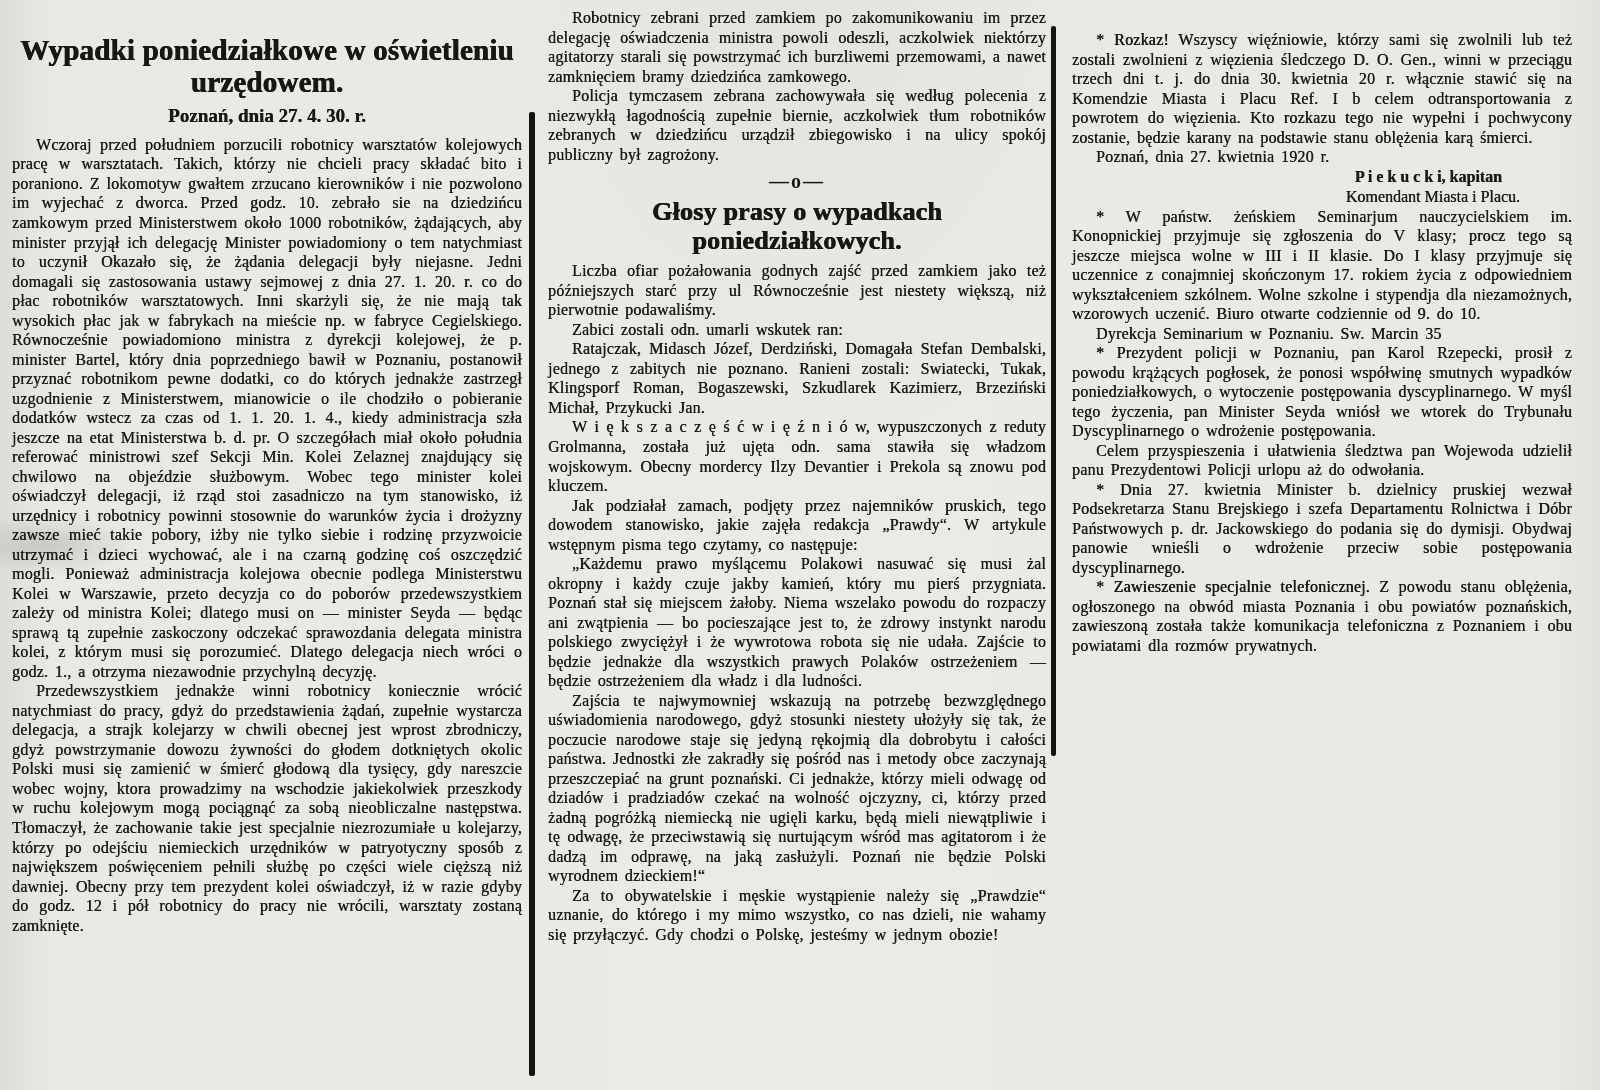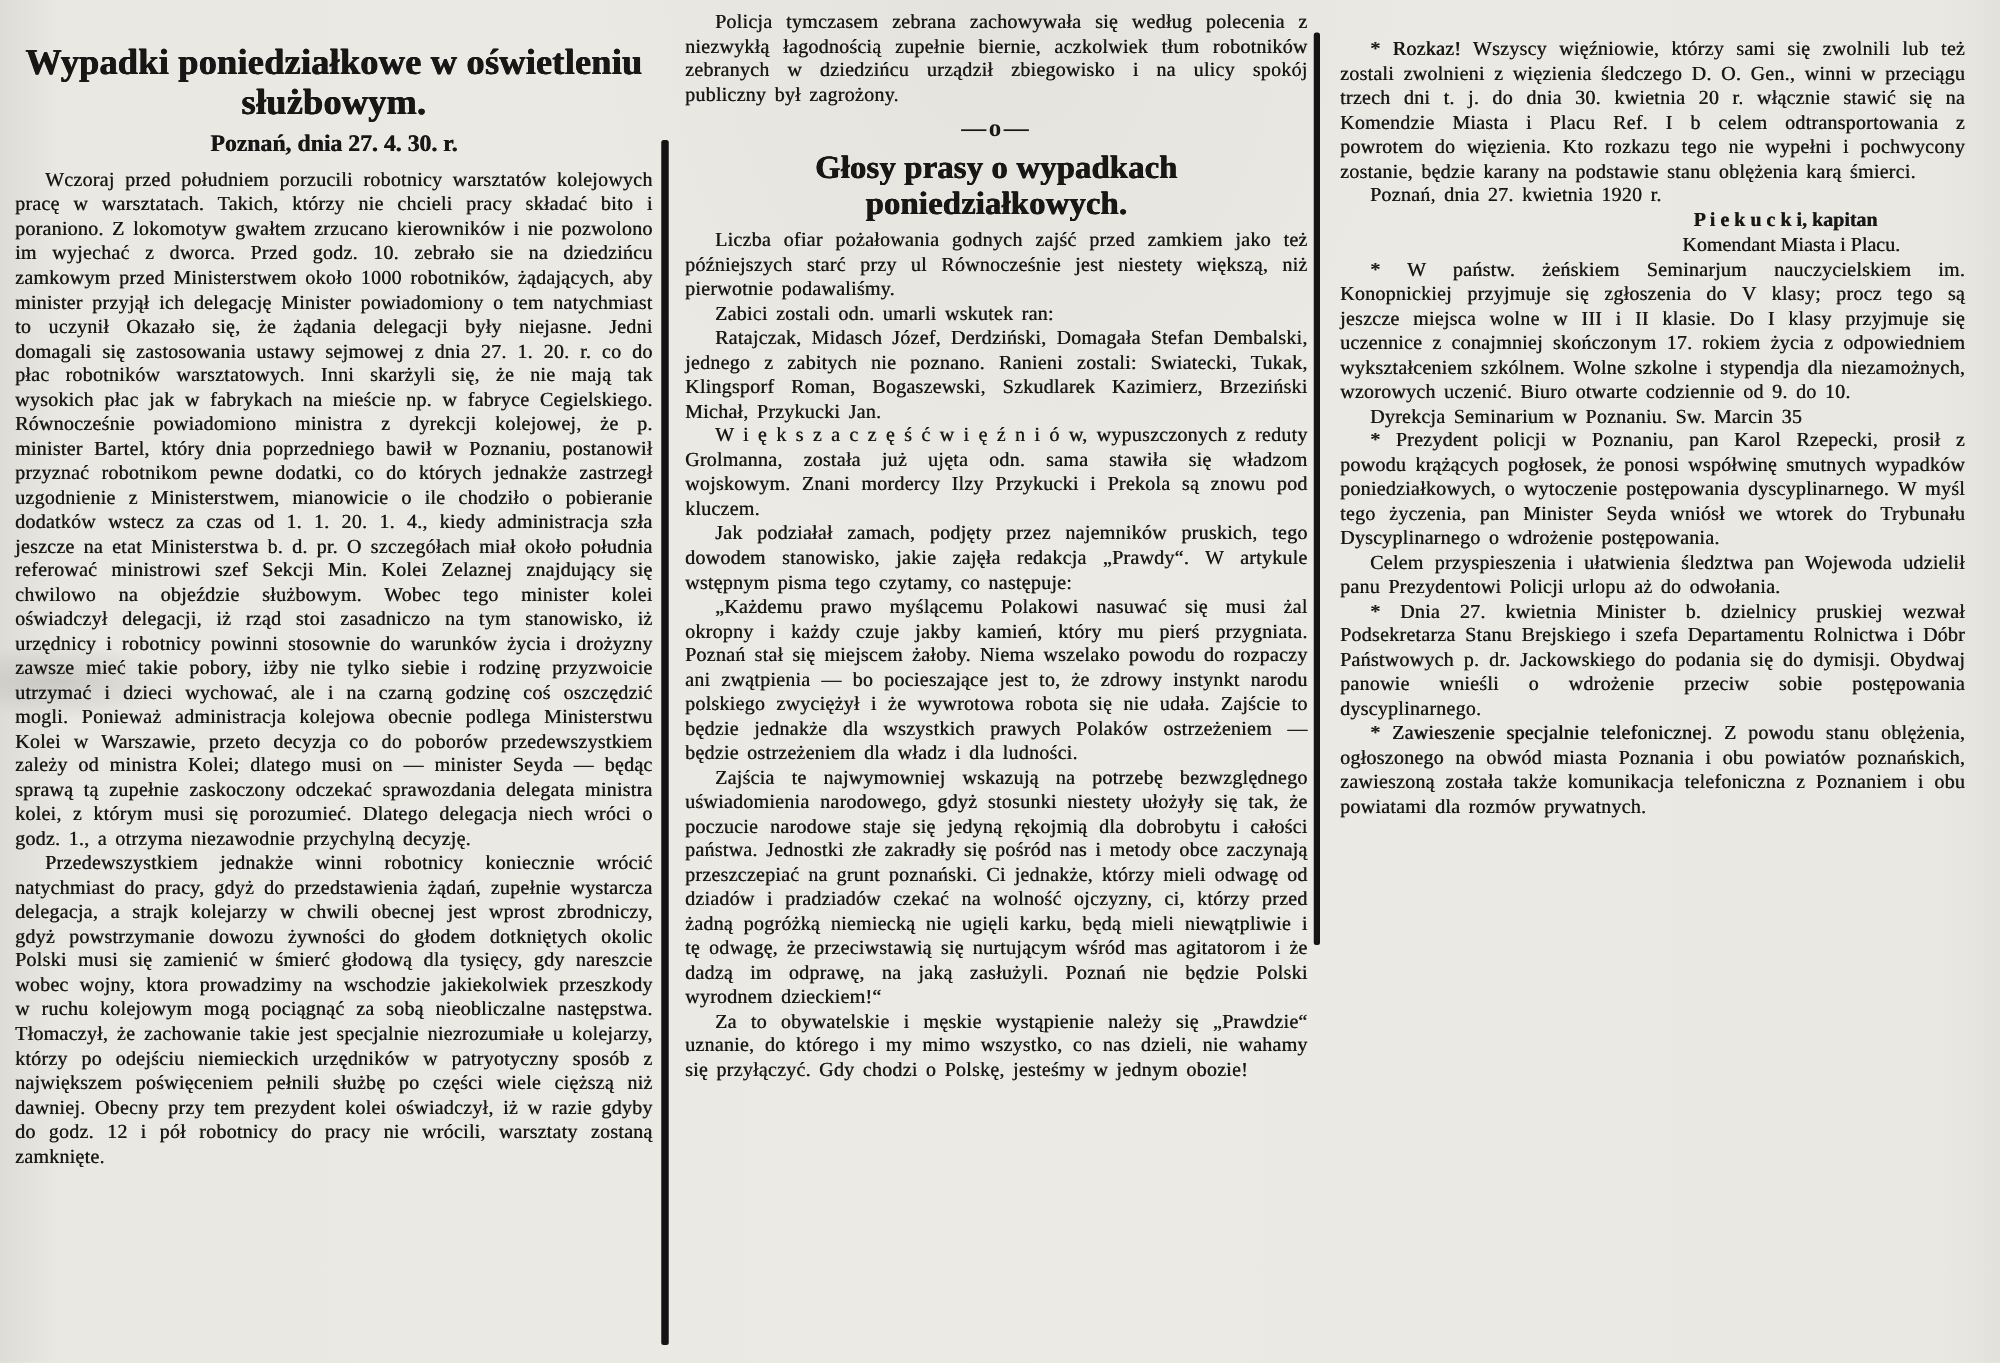--- a/index.html
+++ b/index.html
@@ -51,34 +51,35 @@
   .lead{font-weight:normal;text-shadow:0.5px 0 0 #181716;}
   .lead::after{content:" ";}
 </style>
 </head>
 <body>
 
 <div class="vline" id="vline1"></div>
 <div class="vline" id="vline2"></div>
 
 <div class="col" id="col1">
-  <h1 class="headline">Wypadki poniedziałkowe w oświetleniu służbowym.</h1>
+  <h1 class="headline">Wypadki poniedziałkowe w oświetleniu urzędowem.</h1>
   <div class="dateline">Poznań, dnia 27. 4. 30. r.</div>
   <p class="body">Wczoraj przed południem porzucili robotnicy warsztatów kolejowych pracę w warsztatach. Takich, którzy nie chcieli pracy składać bito i poraniono. Z lokomotyw gwałtem zrzucano kierowników i nie pozwolono im wyjechać z dworca. Przed godz. 10. zebrało sie na dziedzińcu zamkowym przed Ministerstwem około 1000 robotników, żądających, aby minister przyjął ich delegację Minister powiadomiony o tem natychmiast to uczynił Okazało się, że żądania delegacji były niejasne. Jedni domagali się zastosowania ustawy sejmowej z dnia 27. 1. 20. r. co do płac robotników warsztatowych. Inni skarżyli się, że nie mają tak wysokich płac jak w fabrykach na mieście np. w fabryce Cegielskiego. Równocześnie powiadomiono ministra z dyrekcji kolejowej, że p. minister Bartel, który dnia poprzedniego bawił w Poznaniu, postanowił przyznać robotnikom pewne dodatki, co do których jednakże zastrzegł uzgodnienie z Ministerstwem, mianowicie o ile chodziło o pobieranie dodatków wstecz za czas od 1. 1. 20. 1. 4., kiedy administracja szła jeszcze na etat Ministerstwa b. d. pr. O szczegółach miał około południa referować ministrowi szef Sekcji Min. Kolei Zelaznej znajdujący się chwilowo na objeździe służbowym. Wobec tego minister kolei oświadczył delegacji, iż rząd stoi zasadniczo na tym stanowisko, iż urzędnicy i robotnicy powinni stosownie do warunków życia i drożyzny zawsze mieć takie pobory, iżby nie tylko siebie i rodzinę przyzwoicie utrzymać i dzieci wychować, ale i na czarną godzinę coś oszczędzić mogli. Ponieważ administracja kolejowa obecnie podlega Ministerstwu Kolei w Warszawie, przeto decyzja co do poborów przedewszystkiem zależy od ministra Kolei; dlatego musi on — minister Seyda — będąc sprawą tą zupełnie zaskoczony odczekać sprawozdania delegata ministra kolei, z którym musi się porozumieć. Dlatego delegacja niech wróci o godz. 1., a otrzyma niezawodnie przychylną decyzję.</p>
   <p class="body">Przedewszystkiem jednakże winni robotnicy koniecznie wrócić natychmiast do pracy, gdyż do przedstawienia żądań, zupełnie wystarcza delegacja, a strajk kolejarzy w chwili obecnej jest wprost zbrodniczy, gdyż powstrzymanie dowozu żywności do głodem dotkniętych okolic Polski musi się zamienić w śmierć głodową dla tysięcy, gdy nareszcie wobec wojny, ktora prowadzimy na wschodzie jakiekolwiek przeszkody w ruchu kolejowym mogą pociągnąć za sobą nieobliczalne następstwa. Tłomaczył, że zachowanie takie jest specjalnie niezrozumiałe u kolejarzy, którzy po odejściu niemieckich urzędników w patryotyczny sposób z największem poświęceniem pełnili służbę po części wiele cięższą niż dawniej. Obecny przy tem prezydent kolei oświadczył, iż w razie gdyby do godz. 12 i pół robotnicy do pracy nie wrócili, warsztaty zostaną zamknięte.</p>
 </div>
 
 <div class="col" id="col2">
+  <p class="body">Robotnicy zebrani przed zamkiem po zakomunikowaniu im przez delegację oświadczenia ministra powoli odeszli, aczkolwiek niektórzy agitatorzy starali się powstrzymać ich burzliwemi przemowami, a nawet zamknięciem bramy dziedzińca zamkowego.</p>
   <p class="body">Policja tymczasem zebrana zachowywała się według polecenia z niezwykłą łagodnością zupełnie biernie, aczkolwiek tłum robotników zebranych w dziedzińcu urządził zbiegowisko i na ulicy spokój publiczny był zagrożony.</p>
   <div class="divider">—o—</div>
   <h2 class="headline">Głosy prasy o wypadkach poniedziałkowych.</h2>
   <p class="body">Liczba ofiar pożałowania godnych zajść przed zamkiem jako też późniejszych starć przy ul Równocześnie jest niestety większą, niż pierwotnie podawaliśmy.</p>
   <p class="body">Zabici zostali odn. umarli wskutek ran:</p>
   <p class="body">Ratajczak, Midasch Józef, Derdziński, Domagała Stefan Dembalski, jednego z zabitych nie poznano. Ranieni zostali: Swiatecki, Tukak, Klingsporf Roman, Bogaszewski, Szkudlarek Kazimierz, Brzeziński Michał, Przykucki Jan.</p>
-  <p class="body">W i ę k s z a   c z ę ś ć   w i ę ź n i ó w, wypuszczonych z reduty Grolmanna, została już ujęta odn. sama stawiła się władzom wojskowym. Znani mordercy Ilzy Przykucki i Prekola są znowu pod kluczem.</p>
+  <p class="body">W i ę k s z a   c z ę ś ć   w i ę ź n i ó w, wypuszczonych z reduty Grolmanna, została już ujęta odn. sama stawiła się władzom wojskowym. Obecny mordercy Ilzy Devantier i Prekola są znowu pod kluczem.</p>
   <p class="body">Jak podziałał zamach, podjęty przez najemników pruskich, tego dowodem stanowisko, jakie zajęła redakcja „Prawdy“. W artykule wstępnym pisma tego czytamy, co następuje:</p>
   <p class="body">„Każdemu prawo myślącemu Polakowi nasuwać się musi żal okropny i każdy czuje jakby kamień, który mu pierś przygniata. Poznań stał się miejscem żałoby. Niema wszelako powodu do rozpaczy ani zwątpienia — bo pocieszające jest to, że zdrowy instynkt narodu polskiego zwyciężył i że wywrotowa robota się nie udała. Zajście to będzie jednakże dla wszystkich prawych Polaków ostrzeżeniem — będzie ostrzeżeniem dla władz i dla ludności.</p>
   <p class="body">Zajścia te najwymowniej wskazują na potrzebę bezwzględnego uświadomienia narodowego, gdyż stosunki niestety ułożyły się tak, że poczucie narodowe staje się jedyną rękojmią dla dobrobytu i całości państwa. Jednostki złe zakradły się pośród nas i metody obce zaczynają przeszczepiać na grunt poznański. Ci jednakże, którzy mieli odwagę od dziadów i pradziadów czekać na wolność ojczyzny, ci, którzy przed żadną pogróżką niemiecką nie ugięli karku, będą mieli niewątpliwie i tę odwagę, że przeciwstawią się nurtującym wśród mas agitatorom i że dadzą im odprawę, na jaką zasłużyli. Poznań nie będzie Polski wyrodnem dzieckiem!“</p>
   <p class="body">Za to obywatelskie i męskie wystąpienie należy się „Prawdzie“ uznanie, do którego i my mimo wszystko, co nas dzieli, nie wahamy się przyłączyć. Gdy chodzi o Polskę, jesteśmy w jednym obozie!</p>
 </div>
 
 <div class="col" id="col3">
   <p class="body"><span class="lead">* Rozkaz!</span><span>Wszyscy więźniowie, którzy sami się zwolnili lub też zostali zwolnieni z więzienia śledczego D. O. Gen., winni w przeciągu trzech dni t. j. do dnia 30. kwietnia 20 r. włącznie stawić się na Komendzie Miasta i Placu Ref. I b celem odtransportowania z powrotem do więzienia. Kto rozkazu tego nie wypełni i pochwycony zostanie, będzie karany na podstawie stanu oblężenia karą śmierci.</span></p>
   <p class="body line-left">Poznań, dnia 27. kwietnia 1920 r.</p>
   <p class="sig sig1">P i e k u c k i,  kapitan</p>

